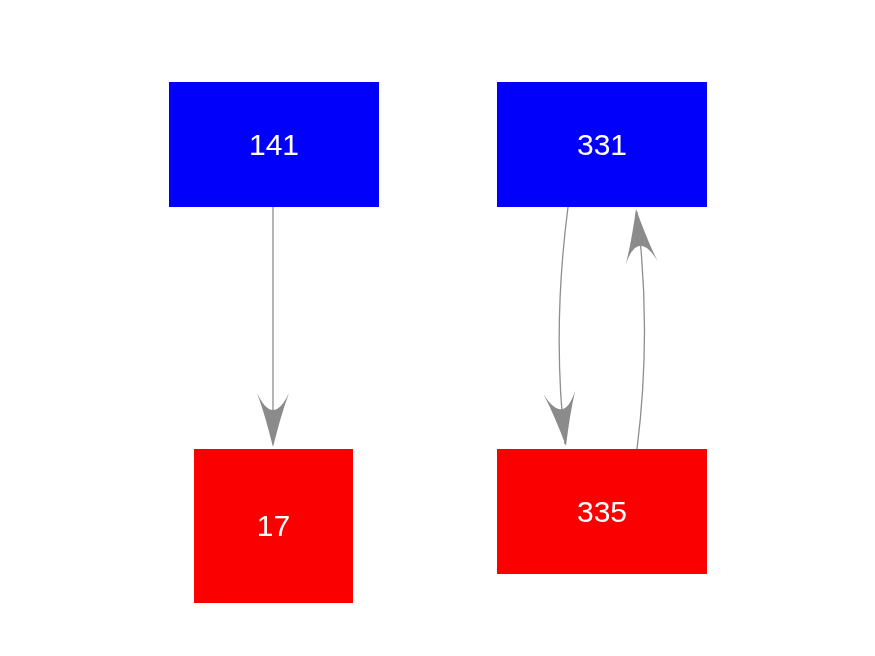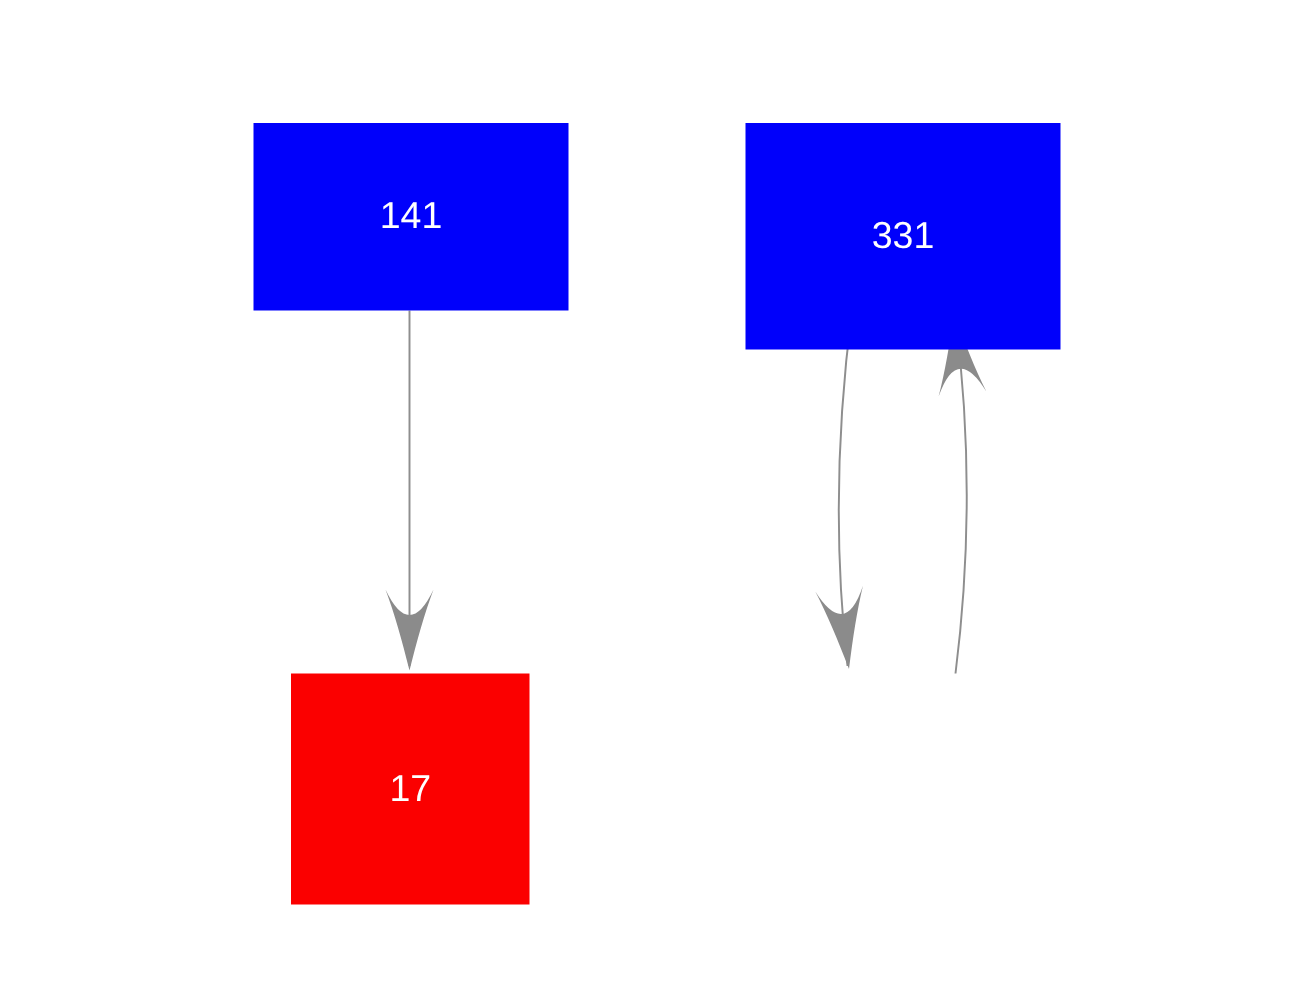--- a/index.html
+++ b/index.html
@@ -28,21 +28,21 @@
     display: flex;
     align-items: center;
     justify-content: center;
     box-sizing: border-box;
     cursor: pointer;
   }
   .node--blue { background: #0000fb; }
   .node--red  { background: #fb0000; }
   .node__label {
     color: #ffffff;
-    font-size: 25px;
+    font-size: 30px;
     line-height: 1;
     user-select: none;
   }
 </style>
 </head>
 <body>
 
 <div class="canvas">
 
   <svg class="edges-layer" width="875" height="656" viewBox="0 0 875 656" xmlns="http://www.w3.org/2000/svg">
@@ -60,22 +60,25 @@
     <g>
       <path d="M 637 449 Q 652 330 637 212" fill="none" stroke-width="1.3" stroke="#8e8e8e"></path>
       <path d="M0,0 C-5,-20 -10,-38 -16,-54 Q0,-20 16,-54 C10,-38 5,-20 0,0 Z" transform="translate(636,209) rotate(174)" fill="#8b8b8b"></path>
     </g>
   </svg>
 
   <div class="node node--blue" style="left:169px; top:82px; width:210px; height:125px;">
     <span class="node__label">141</span>
   </div>
 
-  <div class="node node--blue" style="left:497px; top:82px; width:210px; height:151px;">
+  <div class="node node--blue" style="left:497px; top:82px; width:210px; height:125px;">
     <span class="node__label">331</span>
   </div>
 
   <div class="node node--red" style="left:194px; top:449px; width:159px; height:154px;">
     <span class="node__label">17</span>
   </div>
 
+  <div class="node node--red" style="left:497px; top:449px; width:210px; height:125px;">
+    <span class="node__label">335</span>
+  </div>
 
 </div>
 
 </body></html>

